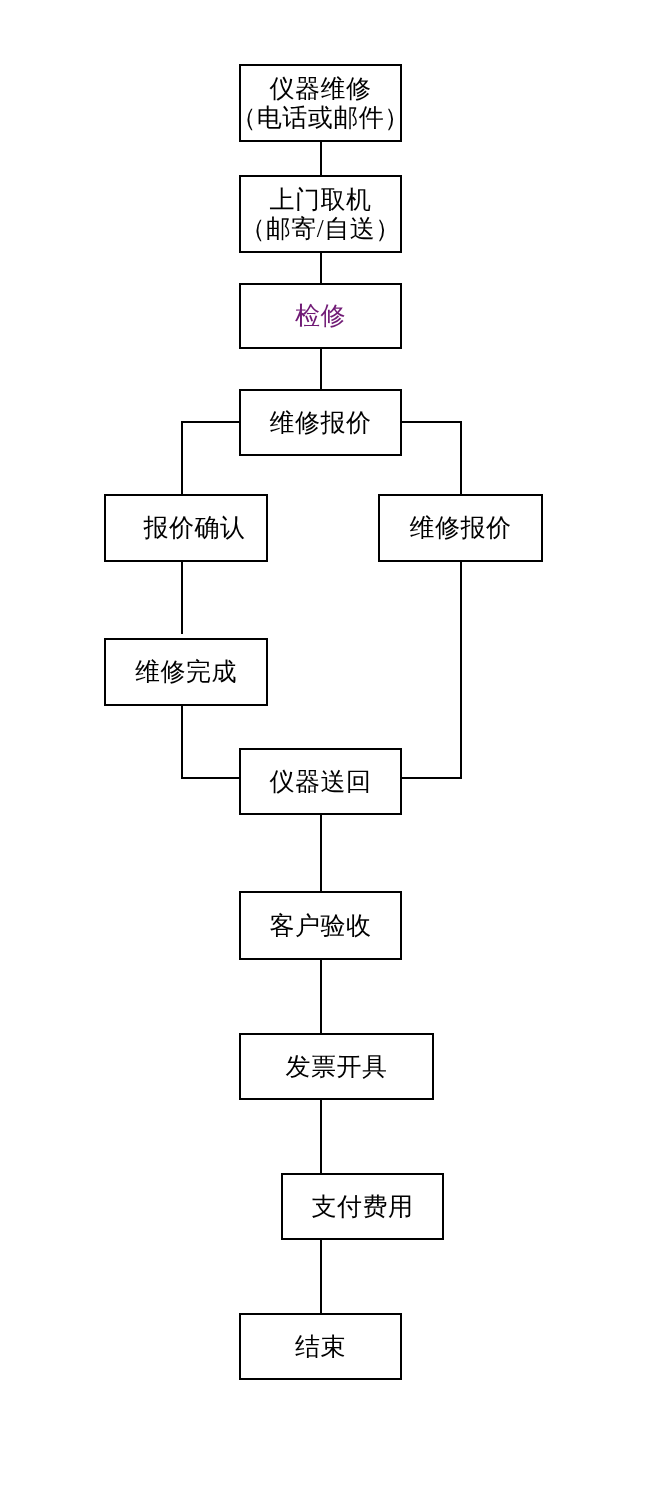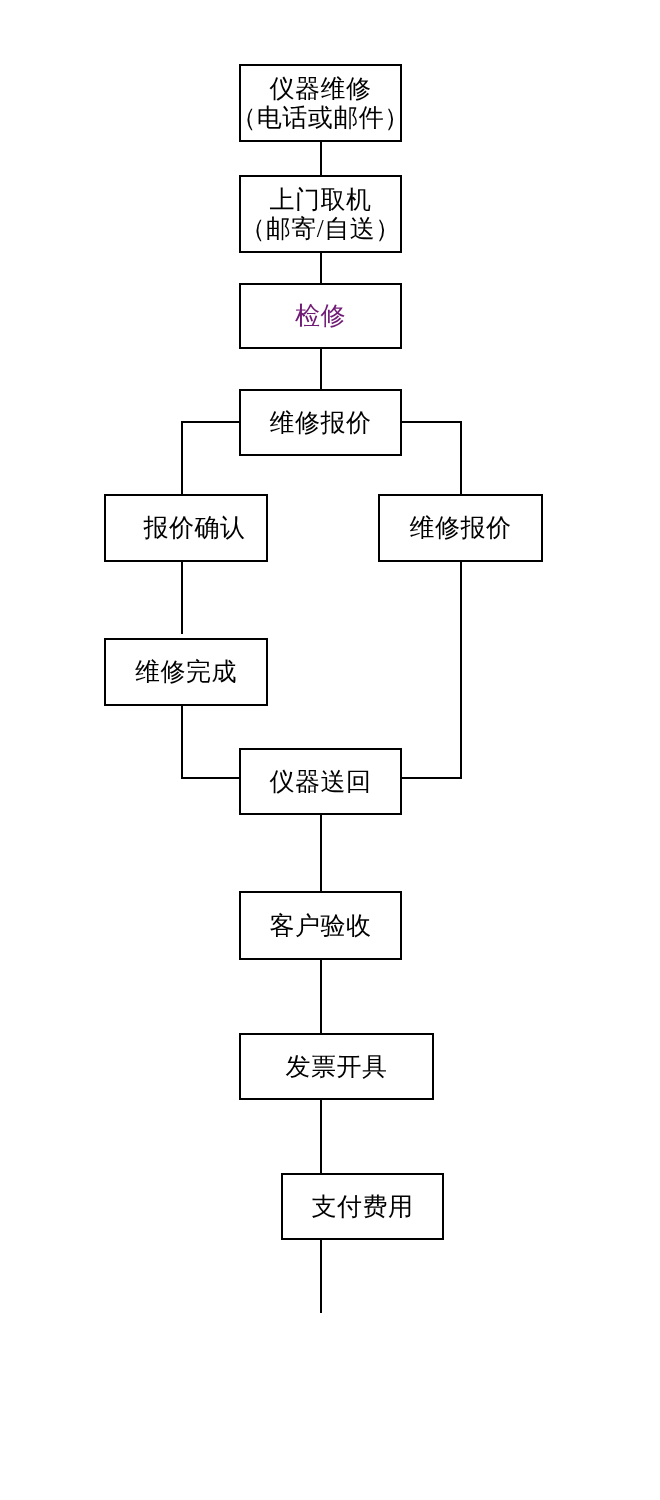--- a/index.html
+++ b/index.html
@@ -93,13 +93,16 @@
     </div>
     <div class="node" style="left: 239px; top: 891px; width: 163px; height: 69px; border-color: rgb(0, 0, 0); color: rgb(0, 0, 0);">
       <span class="line1">客户验收</span>
     </div>
     <div class="node" style="left: 239px; top: 1033px; width: 195px; height: 67px; border-color: rgb(0, 0, 0); color: rgb(0, 0, 0);">
       <span class="line1">发票开具</span>
     </div>
     <div class="node" style="left: 239px; top: 1173px; width: 163px; height: 67px; border-color: rgb(0, 0, 0); color: rgb(0, 0, 0); margin-left: 42px;">
       <span class="line1">支付费用</span>
     </div>
+    <div class="node" style="left: 239px; top: 1313px; width: 163px; height: 67px; border-color: rgb(0, 0, 0); color: rgb(0, 0, 0);">
+      <span class="line1">结束</span>
+    </div>
   </div>
 
 </body></html>

